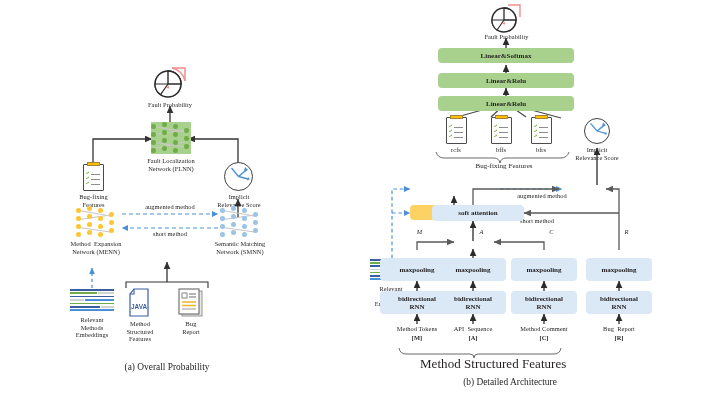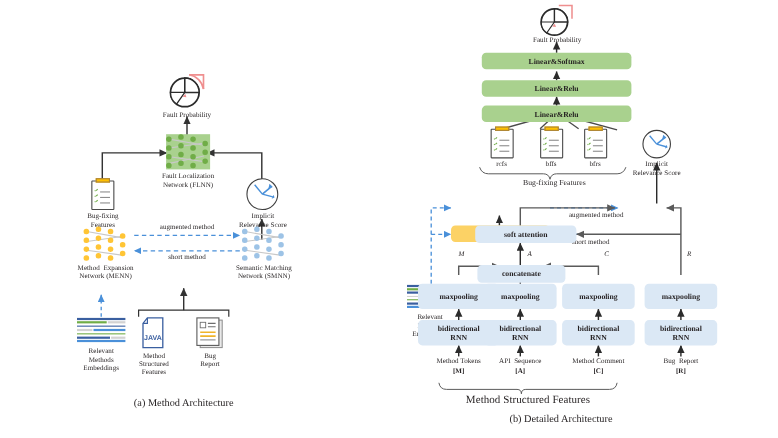--- a/index.html
+++ b/index.html
@@ -223,21 +223,21 @@
       <rect x="4" y="5" width="5" height="5" fill="none" stroke="#6d6d6d" stroke-width="0.8"></rect>
       <line x1="11" y1="6" x2="18" y2="6" stroke="#6d6d6d" stroke-width="1"></line>
       <line x1="11" y1="9" x2="18" y2="9" stroke="#6d6d6d" stroke-width="1"></line>
       <line x1="4" y1="14" x2="18" y2="14" stroke="#f0b429" stroke-width="1.5"></line>
       <line x1="4" y1="17.5" x2="18" y2="17.5" stroke="#f0b429" stroke-width="1.5"></line>
       <line x1="4" y1="21" x2="18" y2="21" stroke="#9a9a9a" stroke-width="1"></line>
     </svg>
   </div>
   <div class="lbl" style="left:168px;top:320px;width:46px;">Bug<br>Report</div>
 
-  <div class="cap" style="left:47px;top:362px;width:240px;">(a) Method Architecture</div>
+  <div class="cap" style="left:47px;top:362px;width:240px;">(a) Overall Probability</div>
 </div>
 
 <div class="panel" id="panel-b">
 
   <svg class="ov">
     <defs>
       <marker id="bhd" markerWidth="7" markerHeight="7" refX="5.4" refY="2.6" orient="auto">
         <path d="M0,0 L5.6,2.6 L0,5.2 z" fill="#2b2b2b"></path>
       </marker>
       <marker id="bhb" markerWidth="7" markerHeight="7" refX="5.4" refY="2.6" orient="auto">
@@ -360,21 +360,20 @@
     </svg>
   </div>
   <div class="lbl" style="left:202px;top:146px;width:82px;">Implicit<br>Relevance Score</div>
 
   <div class="box yellowbx" style="left:56px;top:205px;width:90px;height:15px;">soft attention</div>
 
   <div class="lbl" style="left:148px;top:192px;width:80px;">augmented method</div>
   <div class="lbl" style="left:148px;top:217px;width:70px;">short method</div>
 
   <div class="box blue" style="left:78px;top:205px;width:92px;height:16px;">soft attention</div>
-  <div class="box blue" style="left:80px;top:241px;width:80px;height:16px;">concatenate</div>
 
   <div class="emb" style="left:16px;top:259px;width:42px;height:22px;">
     <b style="left:0;top:0;width:42px;background:#3a5fa0;"></b>
     <b style="left:0;top:3.2px;width:26px;background:#70ad47;"></b>
     <b style="left:27px;top:3.2px;width:15px;background:#d2d2d2;"></b>
     <b style="left:0;top:6.4px;width:42px;background:#3a5fa0;"></b>
     <b style="left:0;top:9.6px;width:13px;background:#d2d2d2;"></b>
     <b style="left:14px;top:9.6px;width:28px;background:#4a90d9;"></b>
     <b style="left:0;top:12.8px;width:42px;background:#70ad47;"></b>
     <b style="left:0;top:16px;width:29px;background:#3a5fa0;"></b>
@@ -403,16 +402,16 @@
 
   <div class="lbl" style="left:86px;top:325px;width:66px;">API  Sequence</div>
   <div class="lbl b" style="left:86px;top:334px;width:66px;">[A]</div>
 
   <div class="lbl" style="left:153px;top:325px;width:74px;">Method Comment</div>
   <div class="lbl b" style="left:153px;top:334px;width:74px;">[C]</div>
 
   <div class="lbl" style="left:232px;top:325px;width:66px;">Bug  Report</div>
   <div class="lbl b" style="left:232px;top:334px;width:66px;">[R]</div>
 
-  <div class="lbl" style="left:66px;top:360px;width:120px;font-size:10px;">Method Structured Features</div>
+  <div class="lbl" style="left:66px;top:360px;width:120px;font-size:13px;">Method Structured Features</div>
 
   <div class="cap" style="left:66px;top:377px;width:180px;">(b) Detailed Architecture</div>
 </div>
 
 </body></html>

